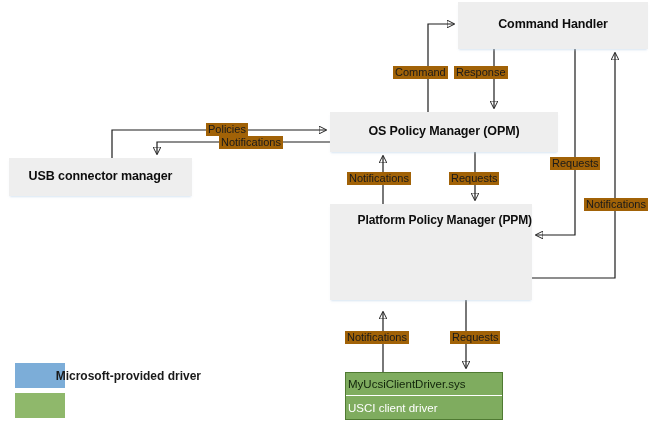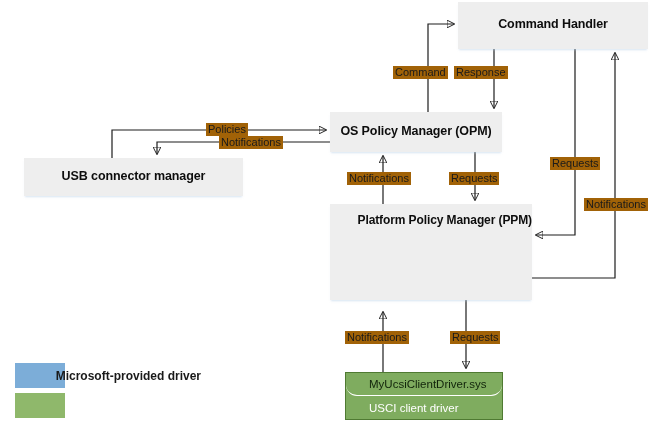--- a/index.html
+++ b/index.html
@@ -21,45 +21,44 @@
   .box .title{
     position:absolute;left:0;right:0;
     text-align:center;
     font-weight:bold;
     color:#0d0d0d;
     font-size:12.5px;
     letter-spacing:-0.1px;
   }
   #cmd-handler{left:458px;top:2px;width:190px;height:47px;}
   #cmd-handler .title{top:15px;}
-  #opm{left:330px;top:112px;width:172px;height:40px;}
+  #opm{left:330px;top:112px;width:228px;height:40px;}
   #opm .title{top:12px;}
   #ppm{left:330px;top:204px;width:202px;height:96px;}
   #ppm .title{top:9px;left:8px;right:0;text-align:right;font-size:12px;}
-  #usb-mgr{left:24px;top:158px;width:219px;height:38px;}
+  #usb-mgr{left:9px;top:158px;width:183px;height:38px;}
   #usb-mgr .title{top:11px;}
 
   .subbox{
     position:absolute;
     box-sizing:border-box;
     border:1px solid #2f6ca3;
   }
   #mydrv-box{
     left:345px;top:372px;width:158px;height:48px;
     border-color:#4f7a32;
     background:#7fac5f;
   }
   .subbox .row{
     position:absolute;left:0;right:0;height:50%;
     display:flex;align-items:center;
-    padding-left:23px;
+    padding-left:2px;
     box-sizing:border-box;
     font-size:11.5px;
     white-space:nowrap;
-    border-radius:11px;
   }
   .subbox .row.top{top:0;color:#11293d;border-bottom:1px solid #ffffff;}
   .subbox .row.bottom{bottom:0;color:#ffffff;}
   #mydrv-box .row.top{color:#11240a;}
 
   .legend-swatch{position:absolute;width:50px;height:25px;}
   #sw-ms{left:15px;top:363px;background:#7cadd8;}
   #sw-partner{left:15px;top:393px;background:#8fb86b;}
   .legend-label{
     position:absolute;

